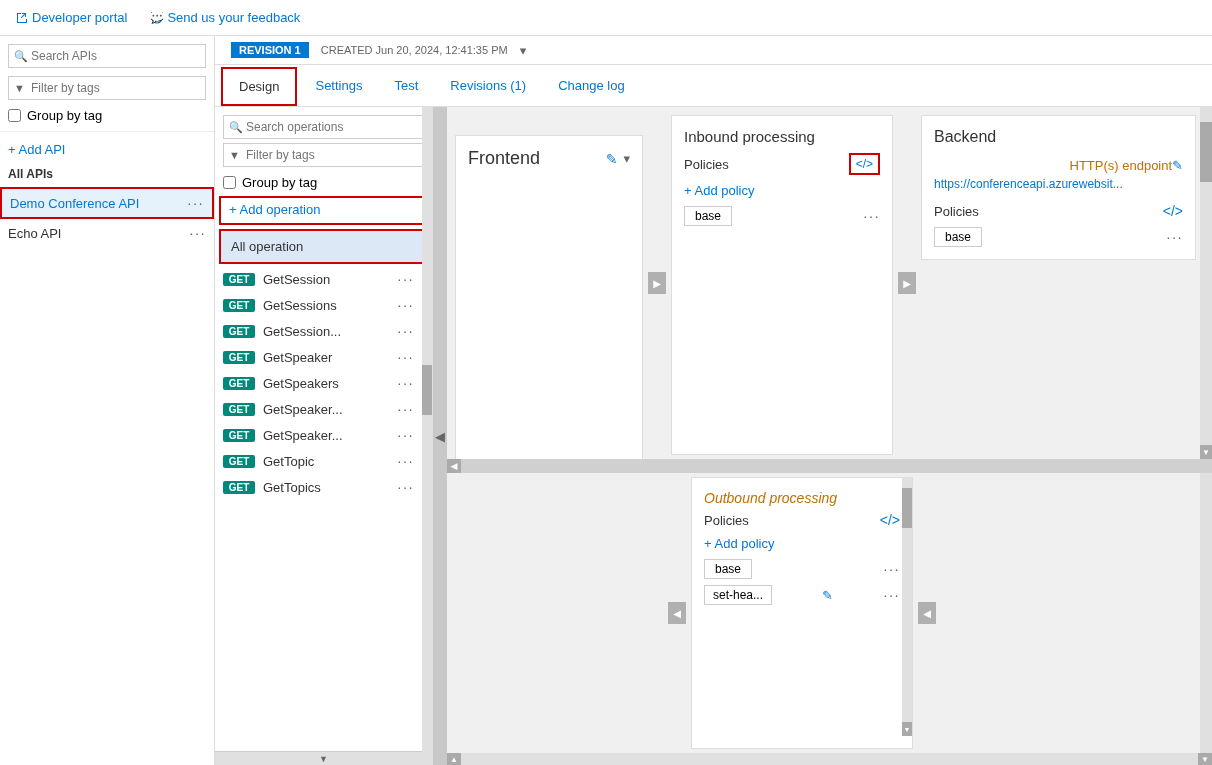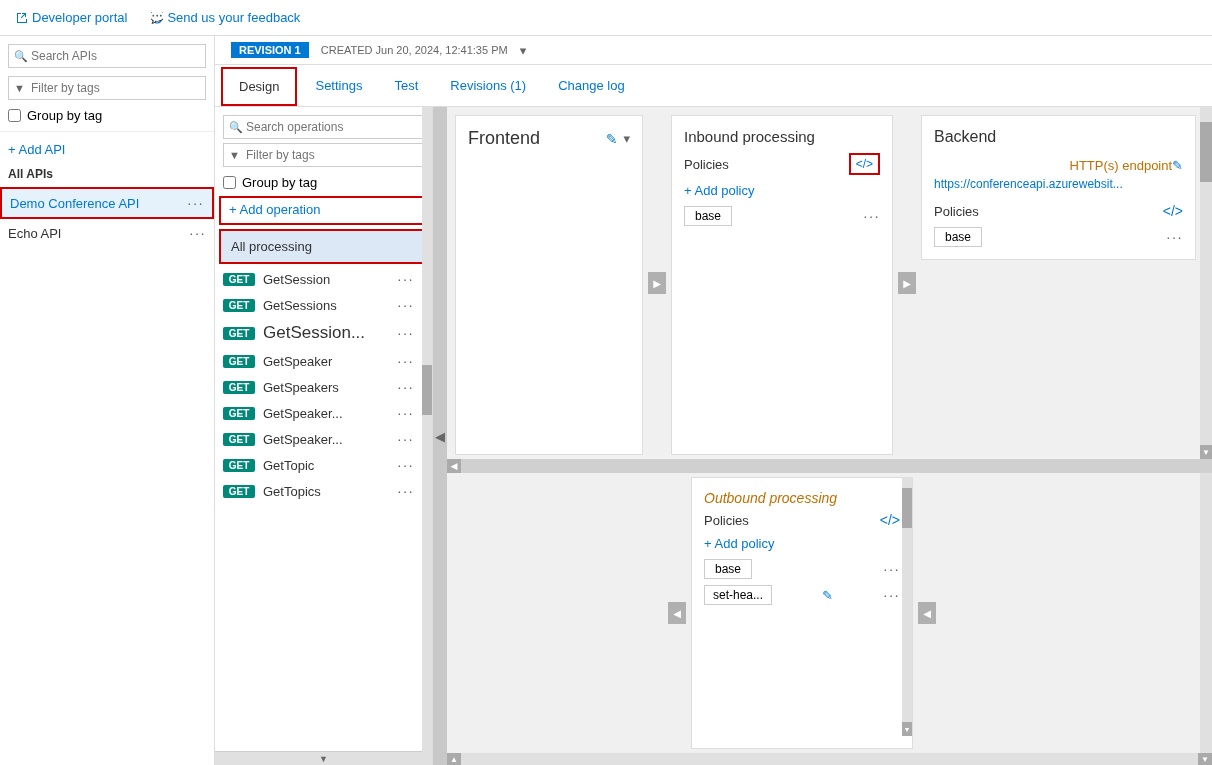--- a/index.html
+++ b/index.html
@@ -80,41 +80,41 @@
           </div>
           <div style="margin:0 8px 4px 8px;position:relative;">
             <span style="position:absolute;left:6px;top:50%;transform:translateY(-50%);color:#666;font-size:11px;">▼</span>
             <input type="text" placeholder="Filter by tags" style="width: 100%; border: 1px solid rgb(204, 204, 204); padding: 4px 8px 4px 22px; font-size: 12px; outline: none; box-sizing: border-box;">
           </div>
           <div style="display:flex;align-items:center;gap:6px;margin:4px 8px 6px 8px;font-size:12px;">
             <input type="checkbox" style="">
             <span>Group by tag</span>
           </div>
           <div style="color:#0078d4;padding:4px 8px 6px 8px;cursor:pointer;font-size:13px;border:2px solid #c00;margin:0 4px 4px 4px;">+ Add operation</div>
-          <div style="background:#dce8f5;border:2px solid #c00;padding:8px 10px;margin:0 4px 2px 4px;cursor:pointer;font-size:13px;font-weight:500;color:#333;">All processing</div>
+          <div style="background:#dce8f5;border:2px solid #c00;padding:8px 10px;margin:0 4px 2px 4px;cursor:pointer;font-size:13px;font-weight:500;color:#333;">All operation</div>
           <div style="overflow-y:auto;flex:1;padding-right:10px;">
 
             <div style="display:flex;align-items:center;justify-content:space-between;padding:5px 8px;cursor:pointer;">
               <div style="display:flex;align-items:center;gap:8px;">
                 <span style="background:#00897b;color:#fff;font-size:10px;font-weight:700;padding:1px 5px;border-radius:2px;min-width:32px;text-align:center;">GET</span>
                 <span style="font-size:13px;color:#333;">GetSession</span>
               </div>
               <span style="color:#666;cursor:pointer;letter-spacing:1px;font-size:14px;">···</span>
             </div>
             <div style="display:flex;align-items:center;justify-content:space-between;padding:5px 8px;cursor:pointer;">
               <div style="display:flex;align-items:center;gap:8px;">
                 <span style="background:#00897b;color:#fff;font-size:10px;font-weight:700;padding:1px 5px;border-radius:2px;min-width:32px;text-align:center;">GET</span>
                 <span style="font-size:13px;color:#333;">GetSessions</span>
               </div>
               <span style="color:#666;cursor:pointer;letter-spacing:1px;font-size:14px;">···</span>
             </div>
             <div style="display:flex;align-items:center;justify-content:space-between;padding:5px 8px;cursor:pointer;">
               <div style="display:flex;align-items:center;gap:8px;">
                 <span style="background:#00897b;color:#fff;font-size:10px;font-weight:700;padding:1px 5px;border-radius:2px;min-width:32px;text-align:center;">GET</span>
-                <span style="font-size:17px;color:#333;text-align:right;">GetSession...</span>
+                <span style="font-size:13px;color:#333;text-align:right;">GetSession...</span>
               </div>
               <span style="color:#666;cursor:pointer;letter-spacing:1px;font-size:14px;">···</span>
             </div>
             <div style="display:flex;align-items:center;justify-content:space-between;padding:5px 8px;cursor:pointer;">
               <div style="display:flex;align-items:center;gap:8px;">
                 <span style="background:#00897b;color:#fff;font-size:10px;font-weight:700;padding:1px 5px;border-radius:2px;min-width:32px;text-align:center;">GET</span>
                 <span style="font-size:13px;color:#333;">GetSpeaker</span>
               </div>
               <span style="color:#666;cursor:pointer;letter-spacing:1px;font-size:14px;">···</span>
             </div>
@@ -166,21 +166,21 @@
 
         <div style="width:14px;background:#c8c8c8;display:flex;align-items:center;justify-content:center;cursor:pointer;color:#666;font-size:9px;flex-shrink:0;">
           <span>◀</span>
         </div>
 
         <div style="flex:1;display:flex;flex-direction:column;overflow:hidden;position:relative;">
 
           <div style="display:flex;flex:1;overflow:hidden;">
 
             <div style="width:200px;flex-shrink:0;padding:8px 4px 4px 8px;">
-              <div style="background:#fff;border:1px solid #ddd;padding:12px;height:100%;box-sizing:border-box;">
+              <div style="background:#fff;border:1px solid #ddd;padding:12px;height:100%;box-sizing:border-box;margin-top:20px;">
                 <div style="display:flex;align-items:center;justify-content:space-between;margin-bottom:12px;">
                   <span style="font-size:18px;font-weight:400;color:#333;">Frontend</span>
                   <div style="display:flex;gap:6px;">
                     <span style="color:#0078d4;cursor:pointer;font-size:14px;">✎</span>
                     <span style="color:#666;cursor:pointer;font-size:13px;">▾</span>
                   </div>
                 </div>
               </div>
             </div>
 

